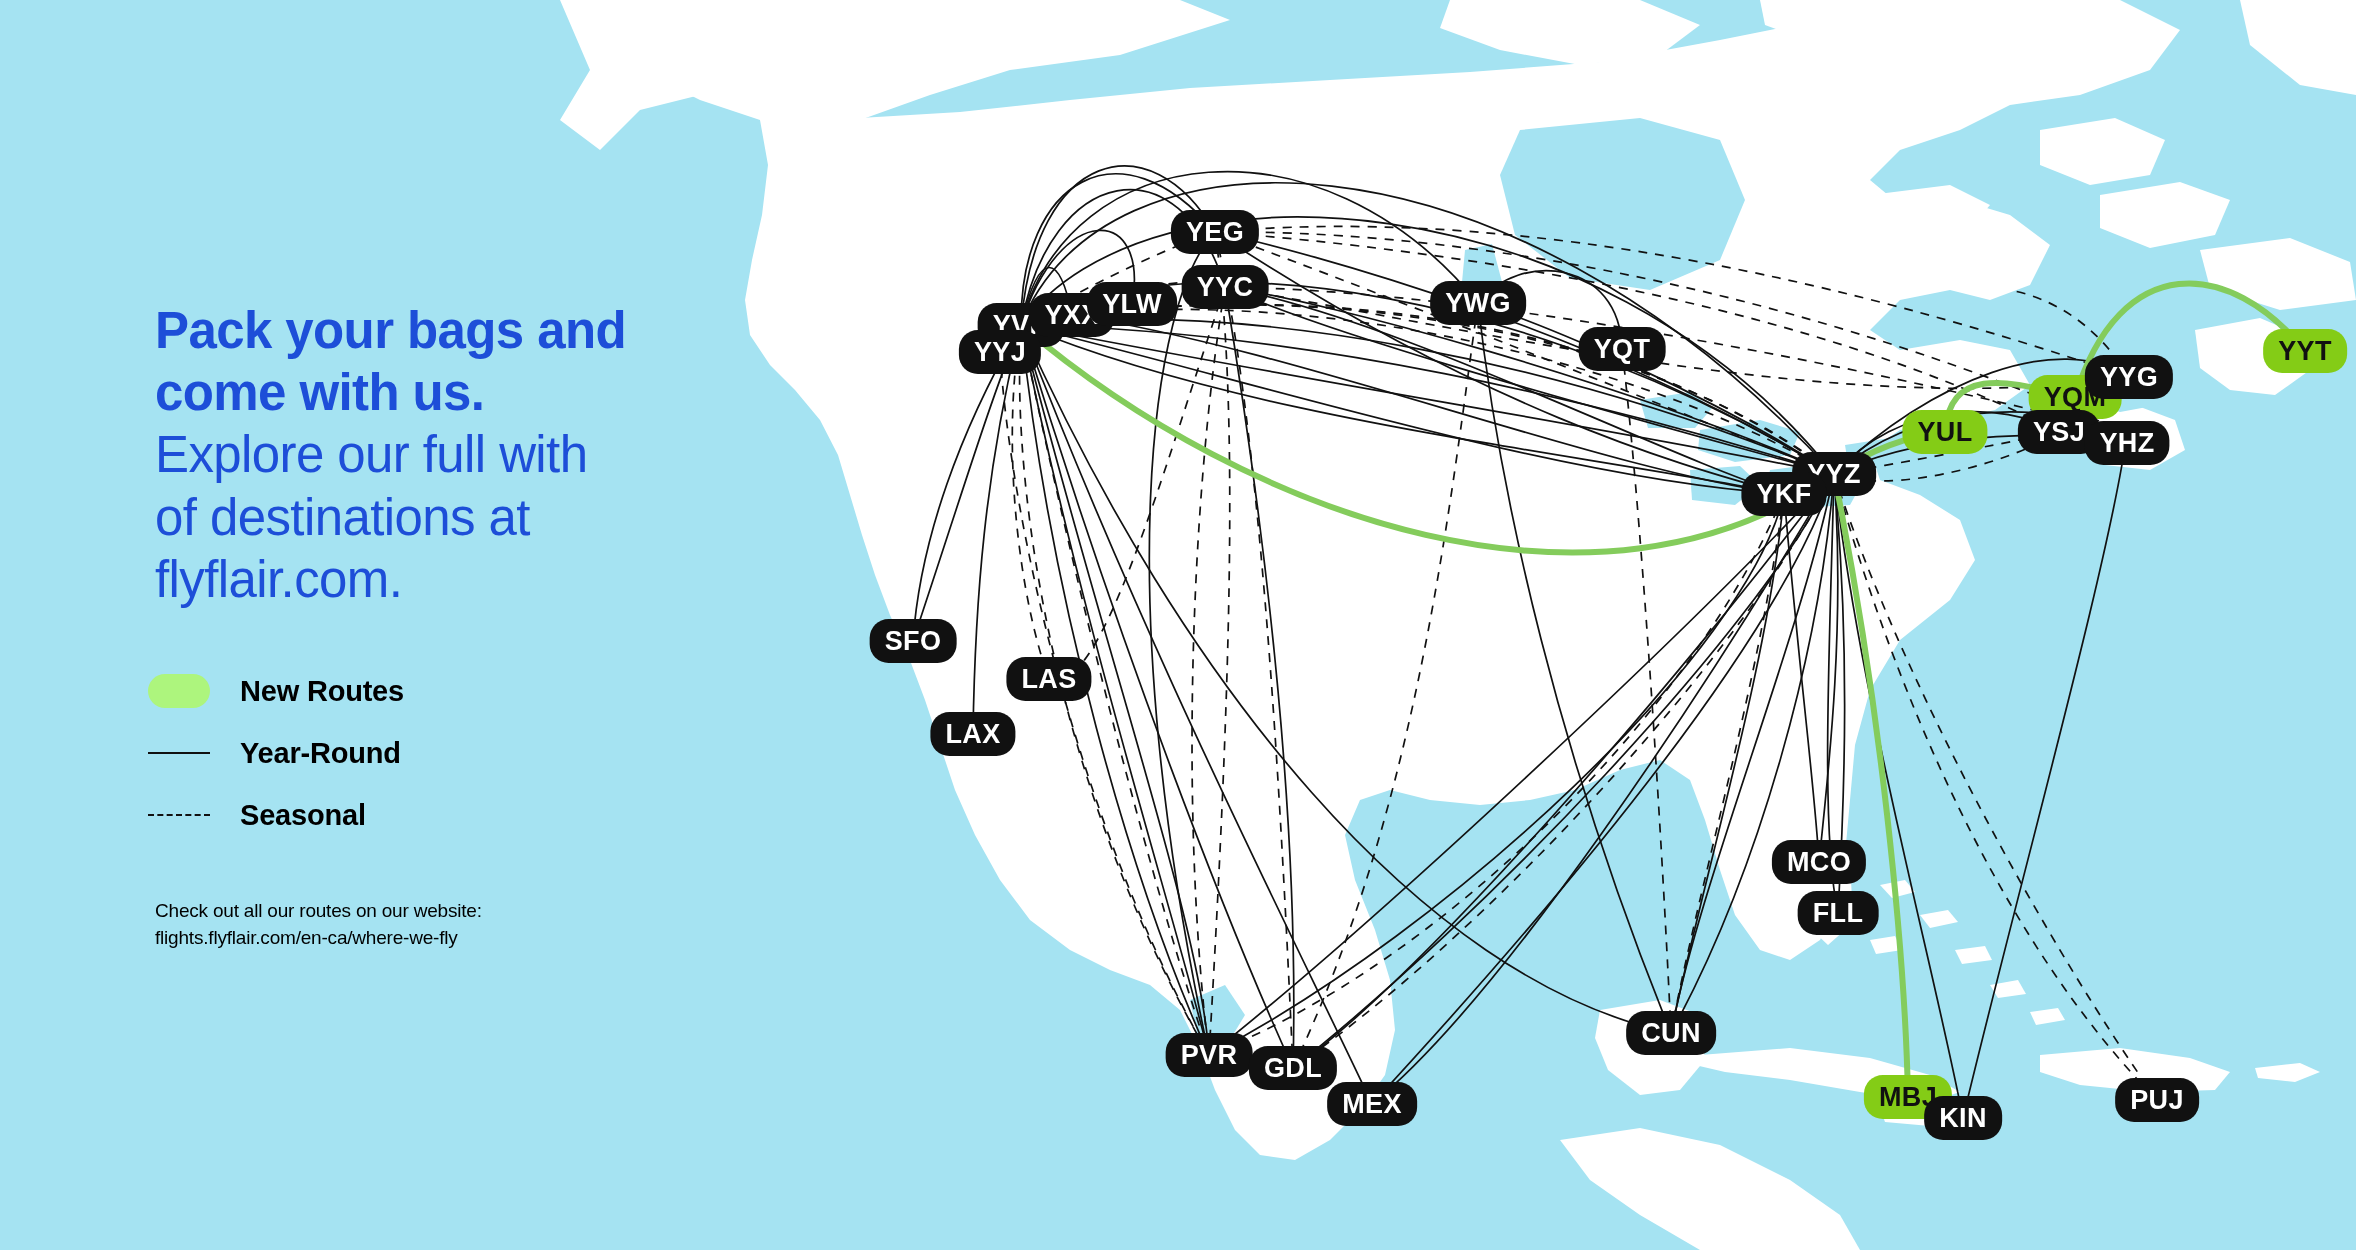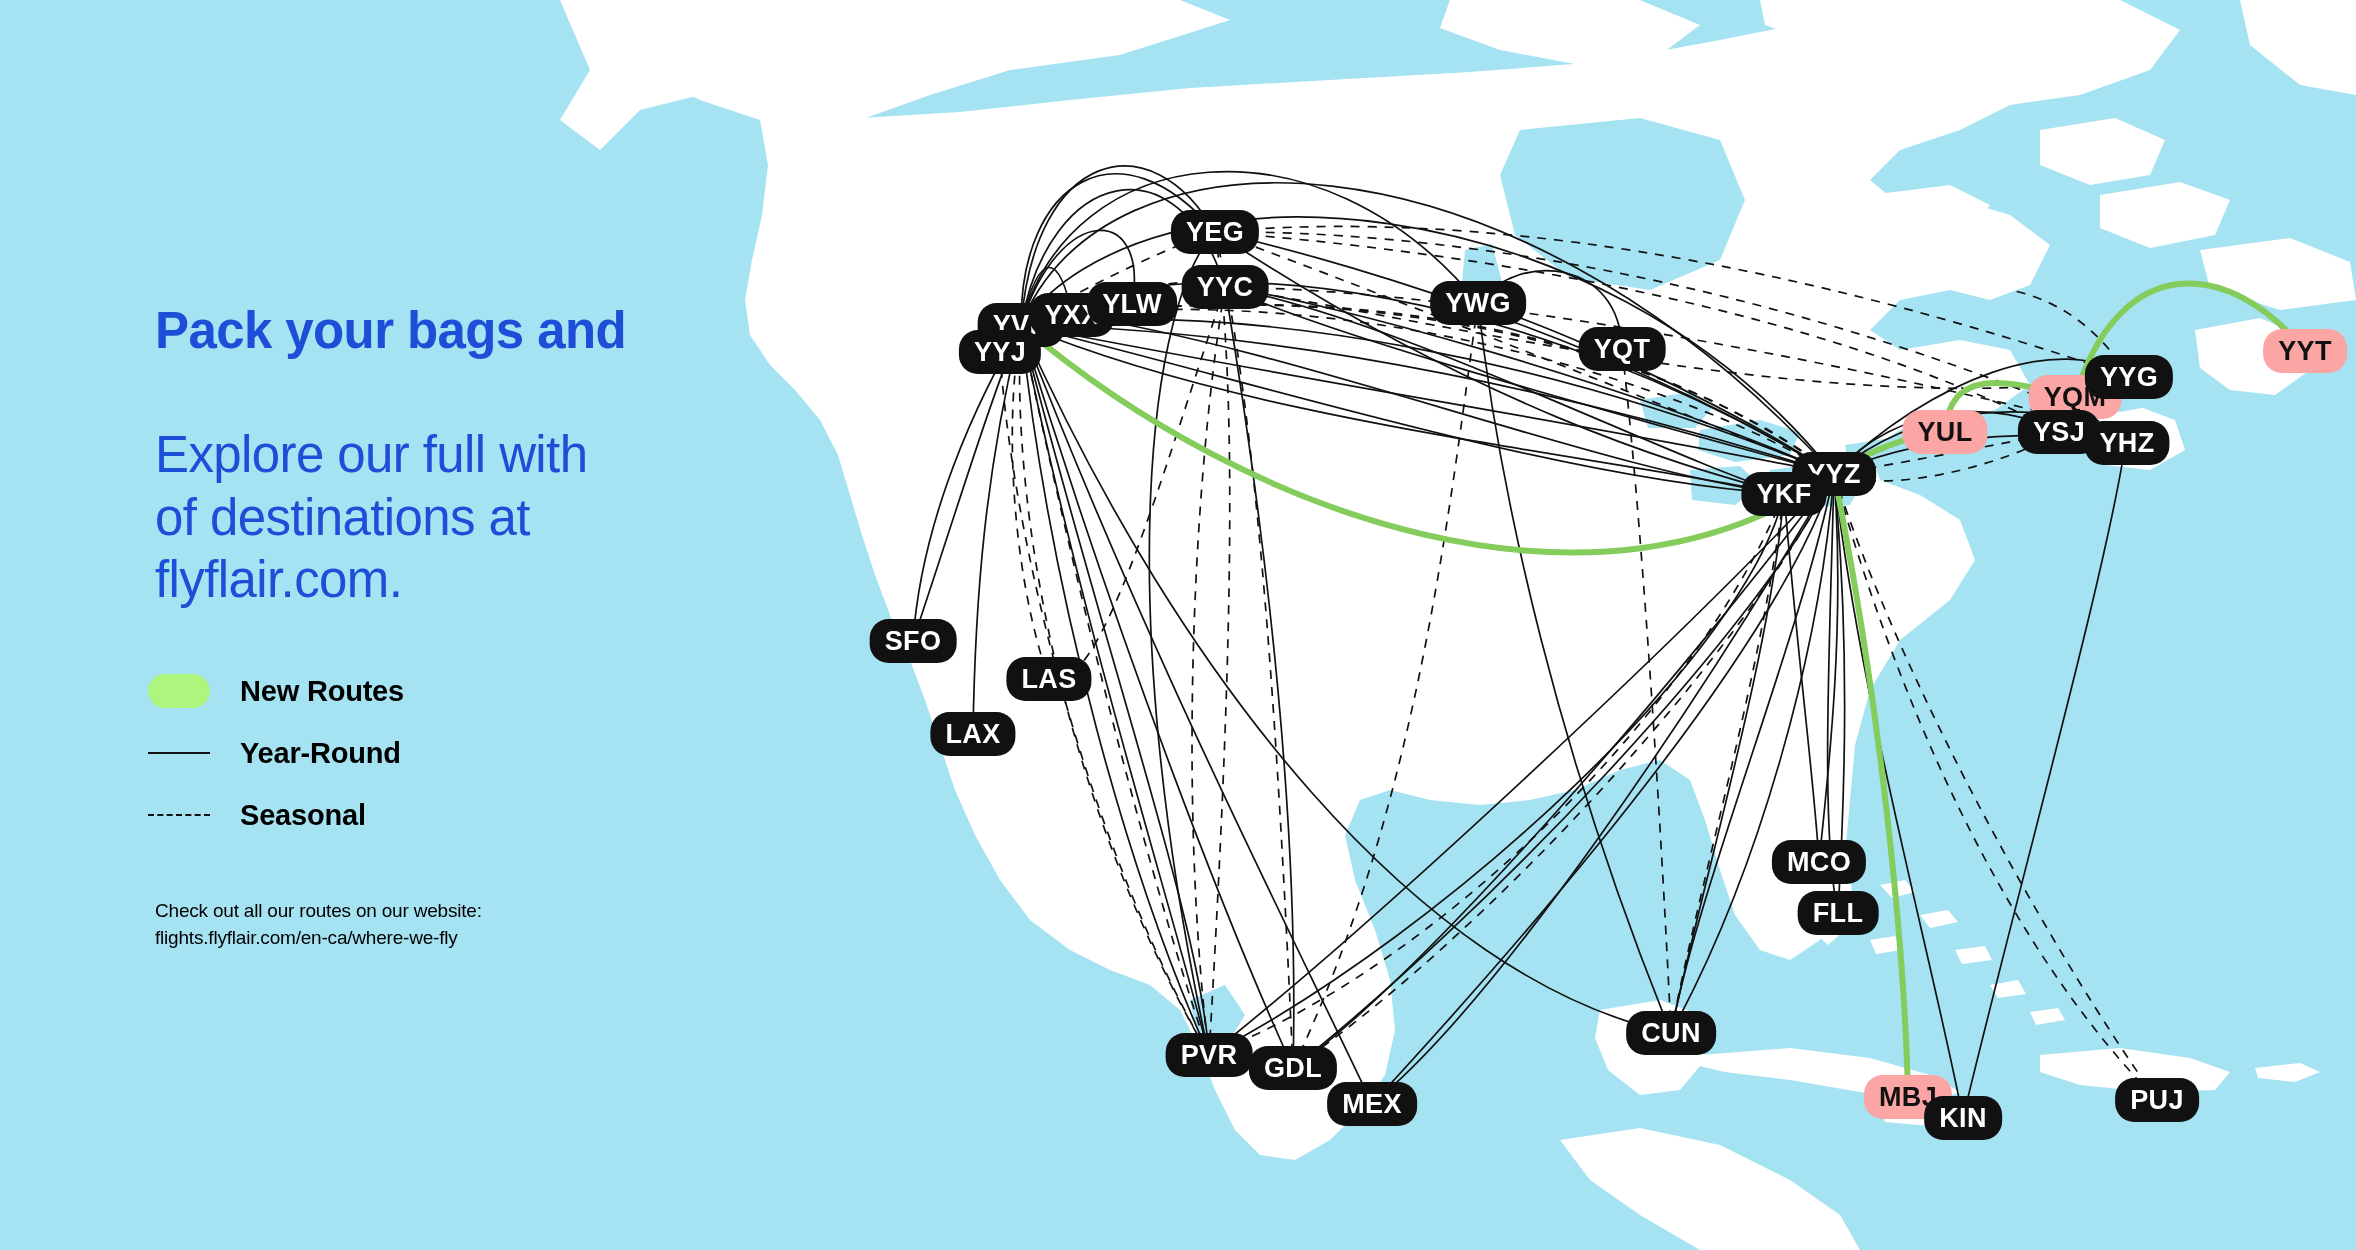--- a/index.html
+++ b/index.html
@@ -39,21 +39,21 @@
   
   .pill{
     position:absolute;z-index:30;
     height:44px;padding:0 15px;border-radius:19px;
     display:flex;align-items:center;justify-content:center;
     font-size:27px;font-weight:bold;letter-spacing:0.4px;
     white-space:nowrap;transform:translate(-50%,-50%);
     box-sizing:border-box;
   }
   .pill.dark{background:#111;color:#fff;}
-  .pill.green{background:#fca5a5;color:#111;}
+  .pill.green{background:#84cc16;color:#111;}
 </style>
 </head>
 <body>
 
 <div id="map-root">
 
   <svg class="layer" viewBox="0 0 2356 1250" preserveAspectRatio="none">
     <g fill="#ffffff">
 
       <path d="M560,0 L760,0 L790,30 L740,60 L700,95 L640,110 L600,150 L560,120 L590,70 Z"></path>
@@ -276,21 +276,21 @@
       <div class="pill dark" style="left: 1293px; top: 1068px;">GDL</div>
       <div class="pill dark" style="left: 1372px; top: 1104px;">MEX</div>
       <div class="pill green" style="left: 1908px; top: 1097px;">MBJ</div>
       <div class="pill dark" style="left: 1963px; top: 1118px;">KIN</div>
       <div class="pill dark" style="left: 2157px; top: 1100px;">PUJ</div>
     </div>
 
   <div id="info-panel">
     <p class="headline">
       <span class="b">Pack your bags and</span><br>
-      <br>
+      <span class="b">come with us.</span><br>
       <span class="r">Explore our full with</span><br>
       <span class="r">of destinations at</span><br>
       <span class="r">flyflair.com.</span>
     </p>
   </div>
 
   <div id="legend">
     <div class="legend-row">
       <span class="legend-key">
           <span class="key-pill"></span>

